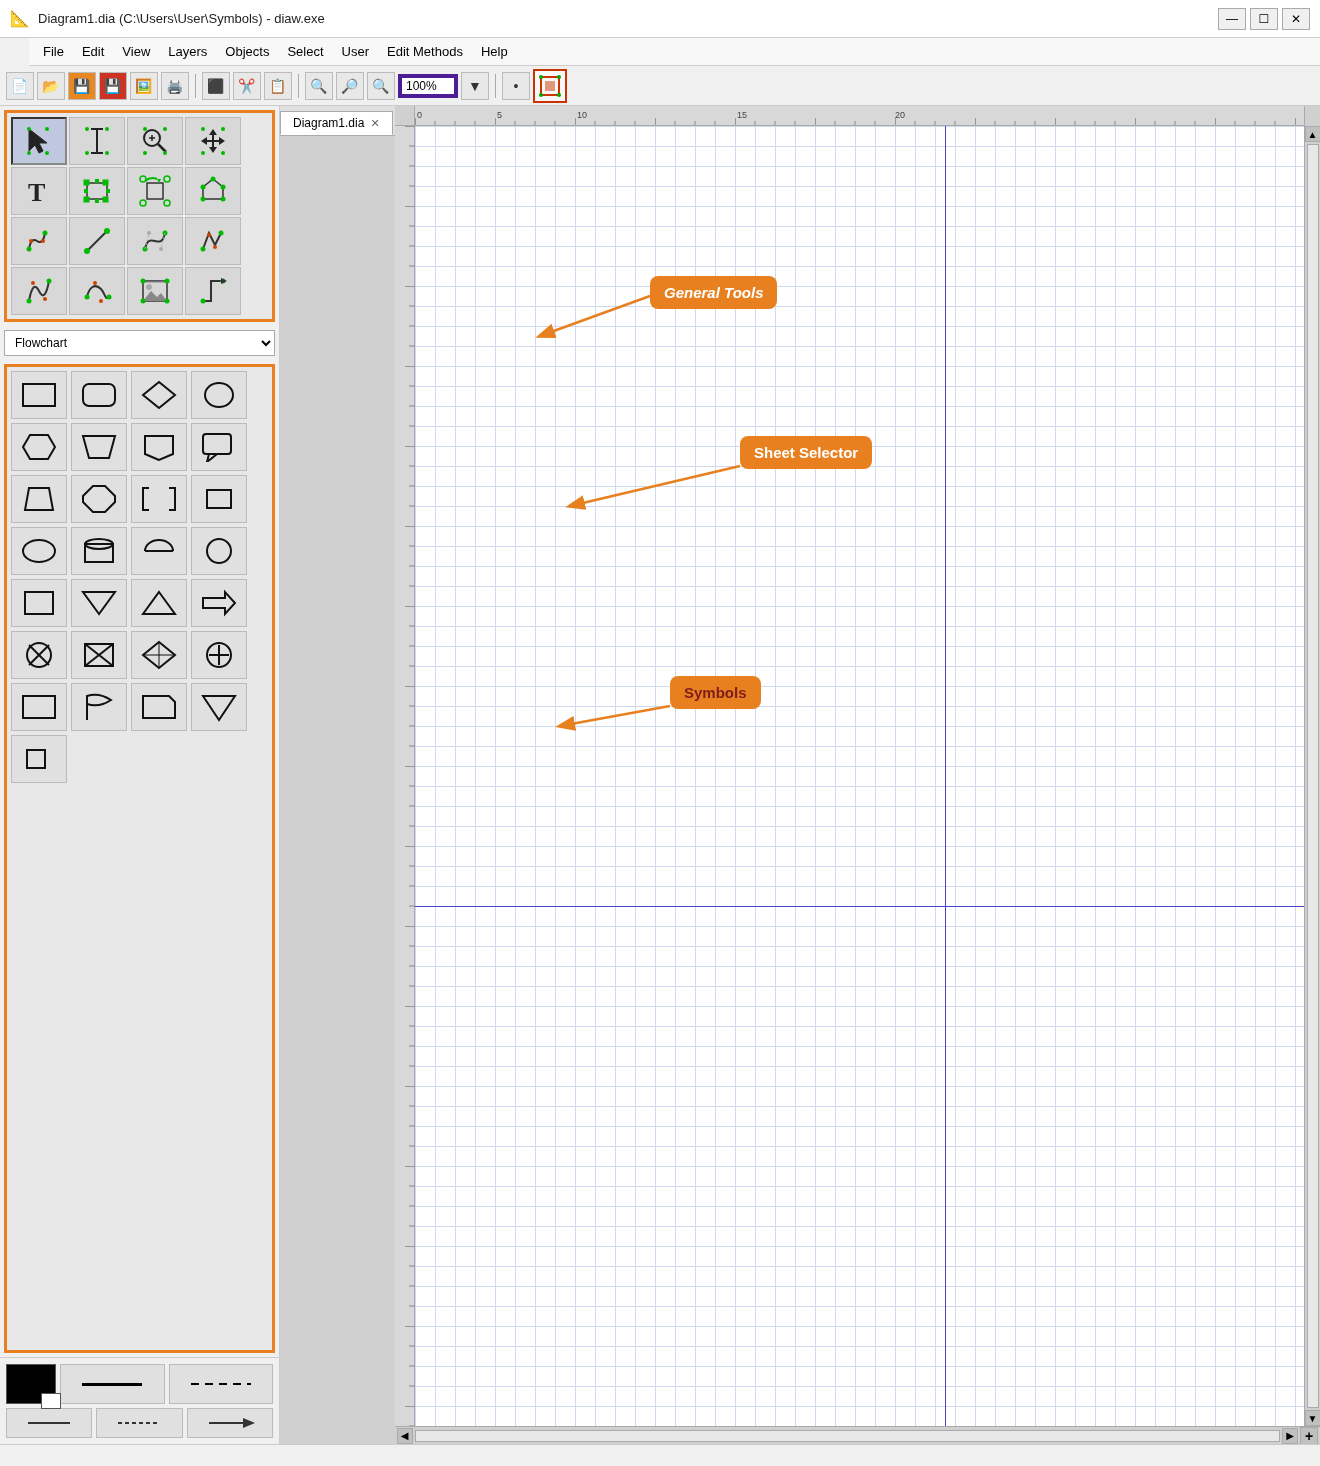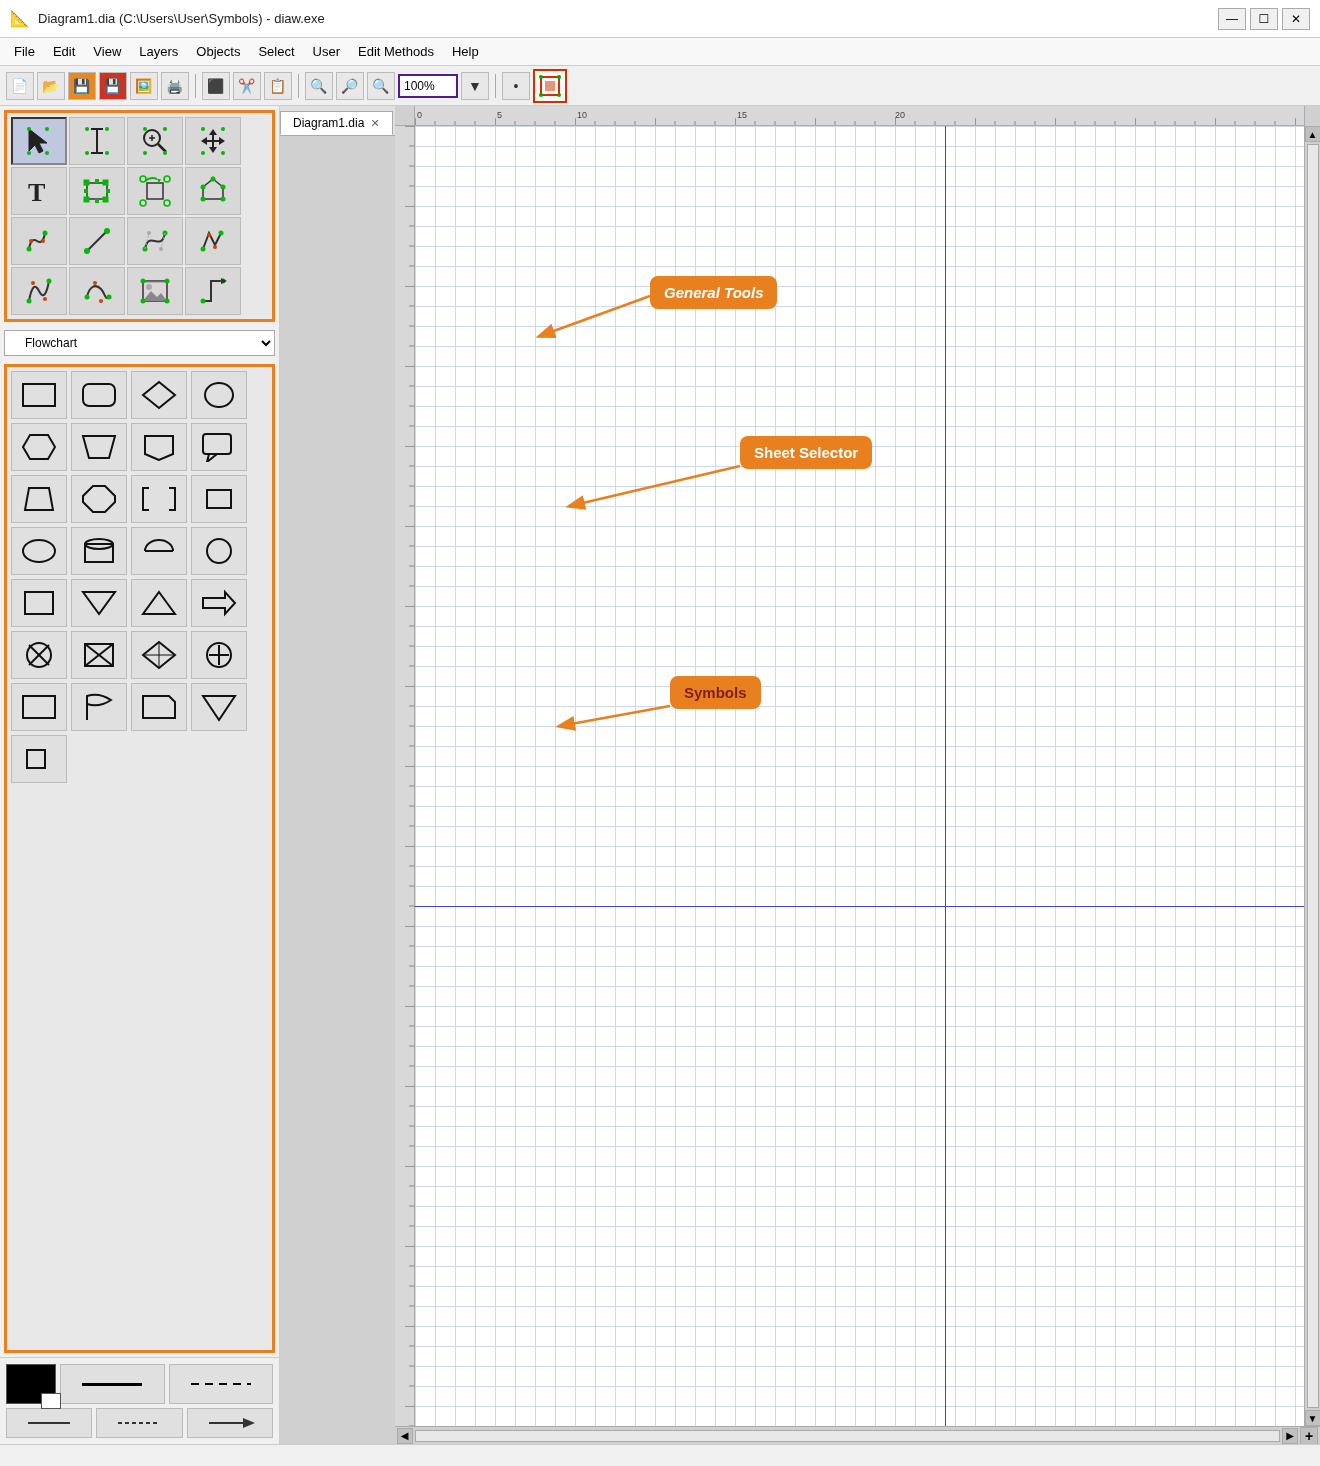--- a/index.html
+++ b/index.html
@@ -55,20 +55,21 @@
 
     
     .menu-bar {
       background: #f8f8f8;
       border-bottom: 1px solid #ccc;
       padding: 2px 6px;
       display: flex;
       gap: 2px;
       height: 28px;
       align-items: center;
+      margin-left: 29px;
     }
     .menu-item {
       padding: 2px 8px;
       cursor: pointer;
       color: #000;
       font-size: 13px;
     }
 
     
     .toolbar {
@@ -94,21 +95,21 @@
     }
     .toolbar-separator {
       width: 1px;
       height: 24px;
       background: #aaa;
       margin: 0 3px;
     }
     .zoom-input {
       width: 60px;
       height: 24px;
-      border: 2px solid #4c1d95;
+      border: 4px solid #4c1d95;
       background: white;
       padding: 0 4px;
       font-size: 12px;
     }
     .toolbar-special {
       width: 34px;
       height: 34px;
       border: 2px solid #cc3300;
       background: #f8f8f8;
       display: flex;
@@ -165,21 +166,21 @@
       display: flex;
       align-items: center;
       gap: 2px;
     }
     .sheet-dropdown {
       flex: 1;
       height: 26px;
       border: 1px solid #aaa;
       background: white;
       font-size: 12px;
-      padding: 0 16px;
+      padding: 0 6px;
     }
 
     
     .symbols-section {
       border: 3px solid #e88020;
       margin: 4px;
       background: #e8e8e8;
       padding: 4px;
       flex: 1;
       overflow-y: auto;

